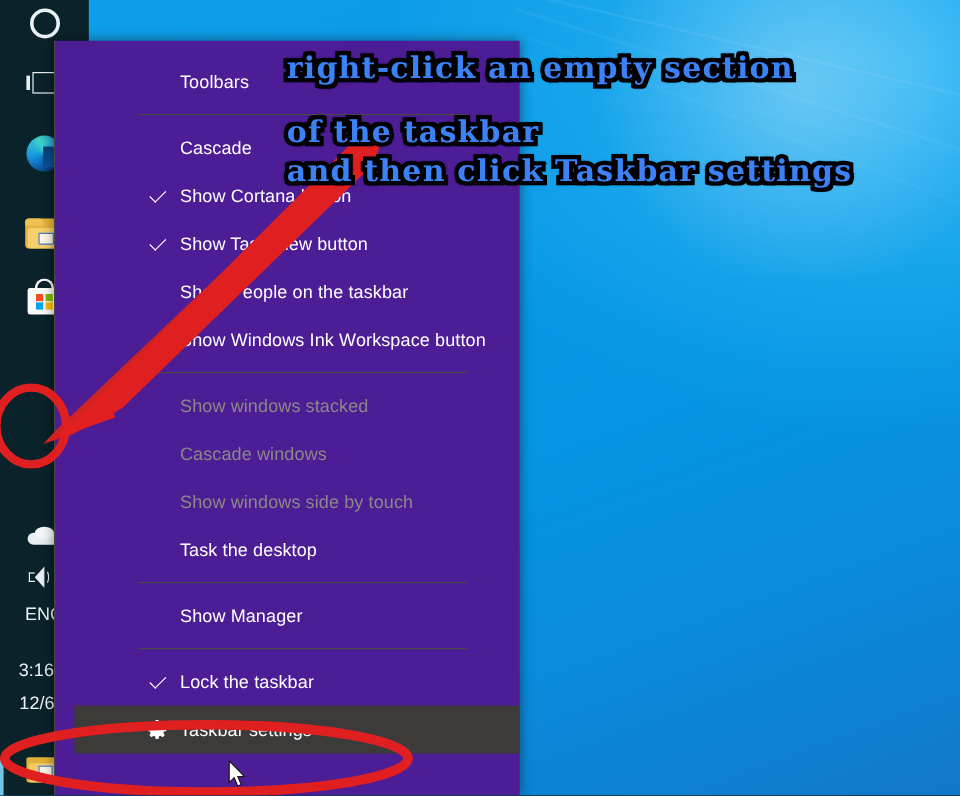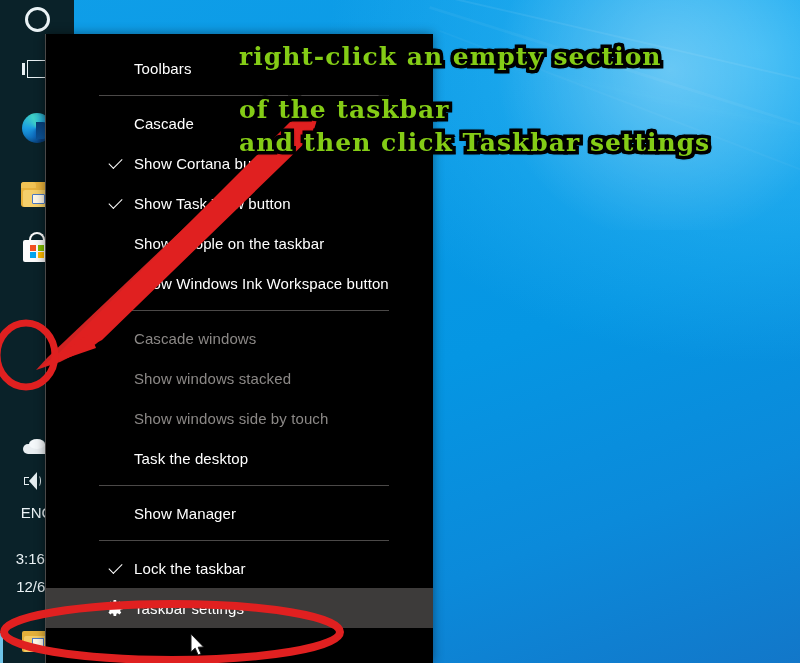--- a/index.html
+++ b/index.html
@@ -101,24 +101,25 @@
     background:#f3cb66; border-radius:2px; }
   .explorer-ico .p{ position:absolute; left:10px; top:10px; width:12px; height:9px;
     background:#fdf7e7; border:1.4px solid #4a78c4; }
   #running-indicator{
     position:absolute; left:0; bottom:0; width:3px; height:30px; background:#6fc4e8;
   }
 
   
   #context-menu{
     position:absolute; left:45px; top:34px; width:388px; height:629px;
-    background:#000000;
+    background:#4c1d95;
     border-left:1px solid #4a4847;
     box-shadow:0 0 10px rgba(0,0,0,.45);
     font-family:"Liberation Sans", sans-serif;
+    padding-left:16px;
   }
   .mi{
     position:relative; height:40px; display:flex; align-items:center;
     color:#ffffff; font-size:15px;
   }
   .mi .label{ padding-left:88px; letter-spacing:.1px; }
   .mi.disabled .label{ color:#8b8886; }
   .mi.selected{ background:#3d3b3a; }
   .mi .check{
     position:absolute; left:63px; top:50%; width:13px; height:7px;
@@ -135,21 +136,21 @@
   
   #annot-layer{ position:absolute; left:0; top:0; width:800px; height:663px;
                 pointer-events:none; }
 
   
   .caption{
     position:absolute;
     font-family:"DejaVu Serif", serif;
     font-weight:bold;
     font-size:25px;
-    color:#84cc16;
+    color:#3b82f6;
     letter-spacing:1px;
     white-space:nowrap;
     -webkit-text-stroke:7px #000000;
     paint-order:stroke fill;
     text-shadow:
       0 0 4px #000, 0 0 4px #000, 0 0 4px #000,
       3px 3px 0 #000, -3px 3px 0 #000, 3px -3px 0 #000, -3px -3px 0 #000;
   }
   #caption-1{ left:239px; top:42px;  }
   #caption-2{ left:239px; top:84px;margin-top:11px;  }
@@ -253,24 +254,24 @@
       <span class="label">Show Task View button</span>
     </div>
     <div class="mi">
       <span class="label">Show People on the taskbar</span>
     </div>
     <div class="mi">
       <span class="label">Show Windows Ink Workspace button</span>
     </div>
     <div class="mi-sep"></div>
     <div class="mi disabled">
+      <span class="label">Show windows stacked</span>
+    </div>
+    <div class="mi disabled">
       <span class="label">Cascade windows</span>
-    </div>
-    <div class="mi disabled">
-      <span class="label">Show windows stacked</span>
     </div>
     <div class="mi disabled">
       <span class="label">Show windows side by touch</span>
     </div>
     <div class="mi">
       <span class="label">Task the desktop</span>
     </div>
     <div class="mi-sep"></div>
     <div class="mi">
       <span class="label">Show Manager</span>

